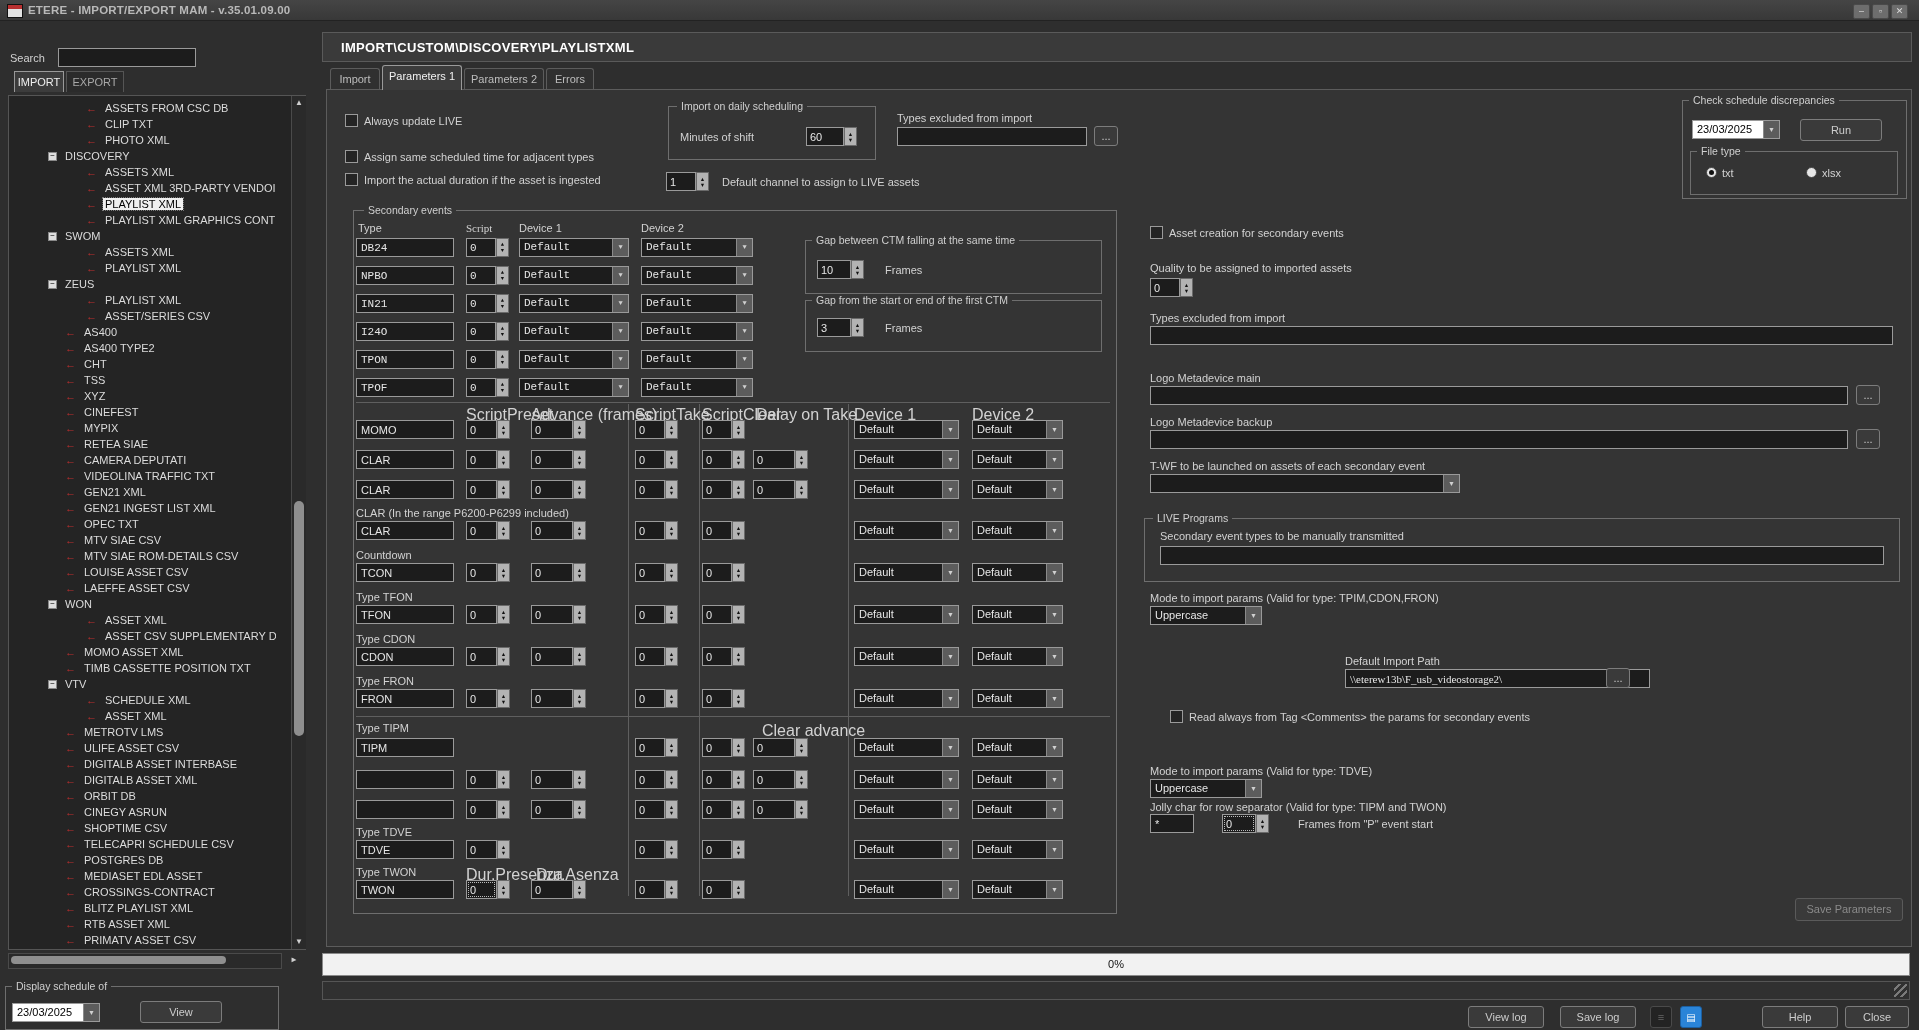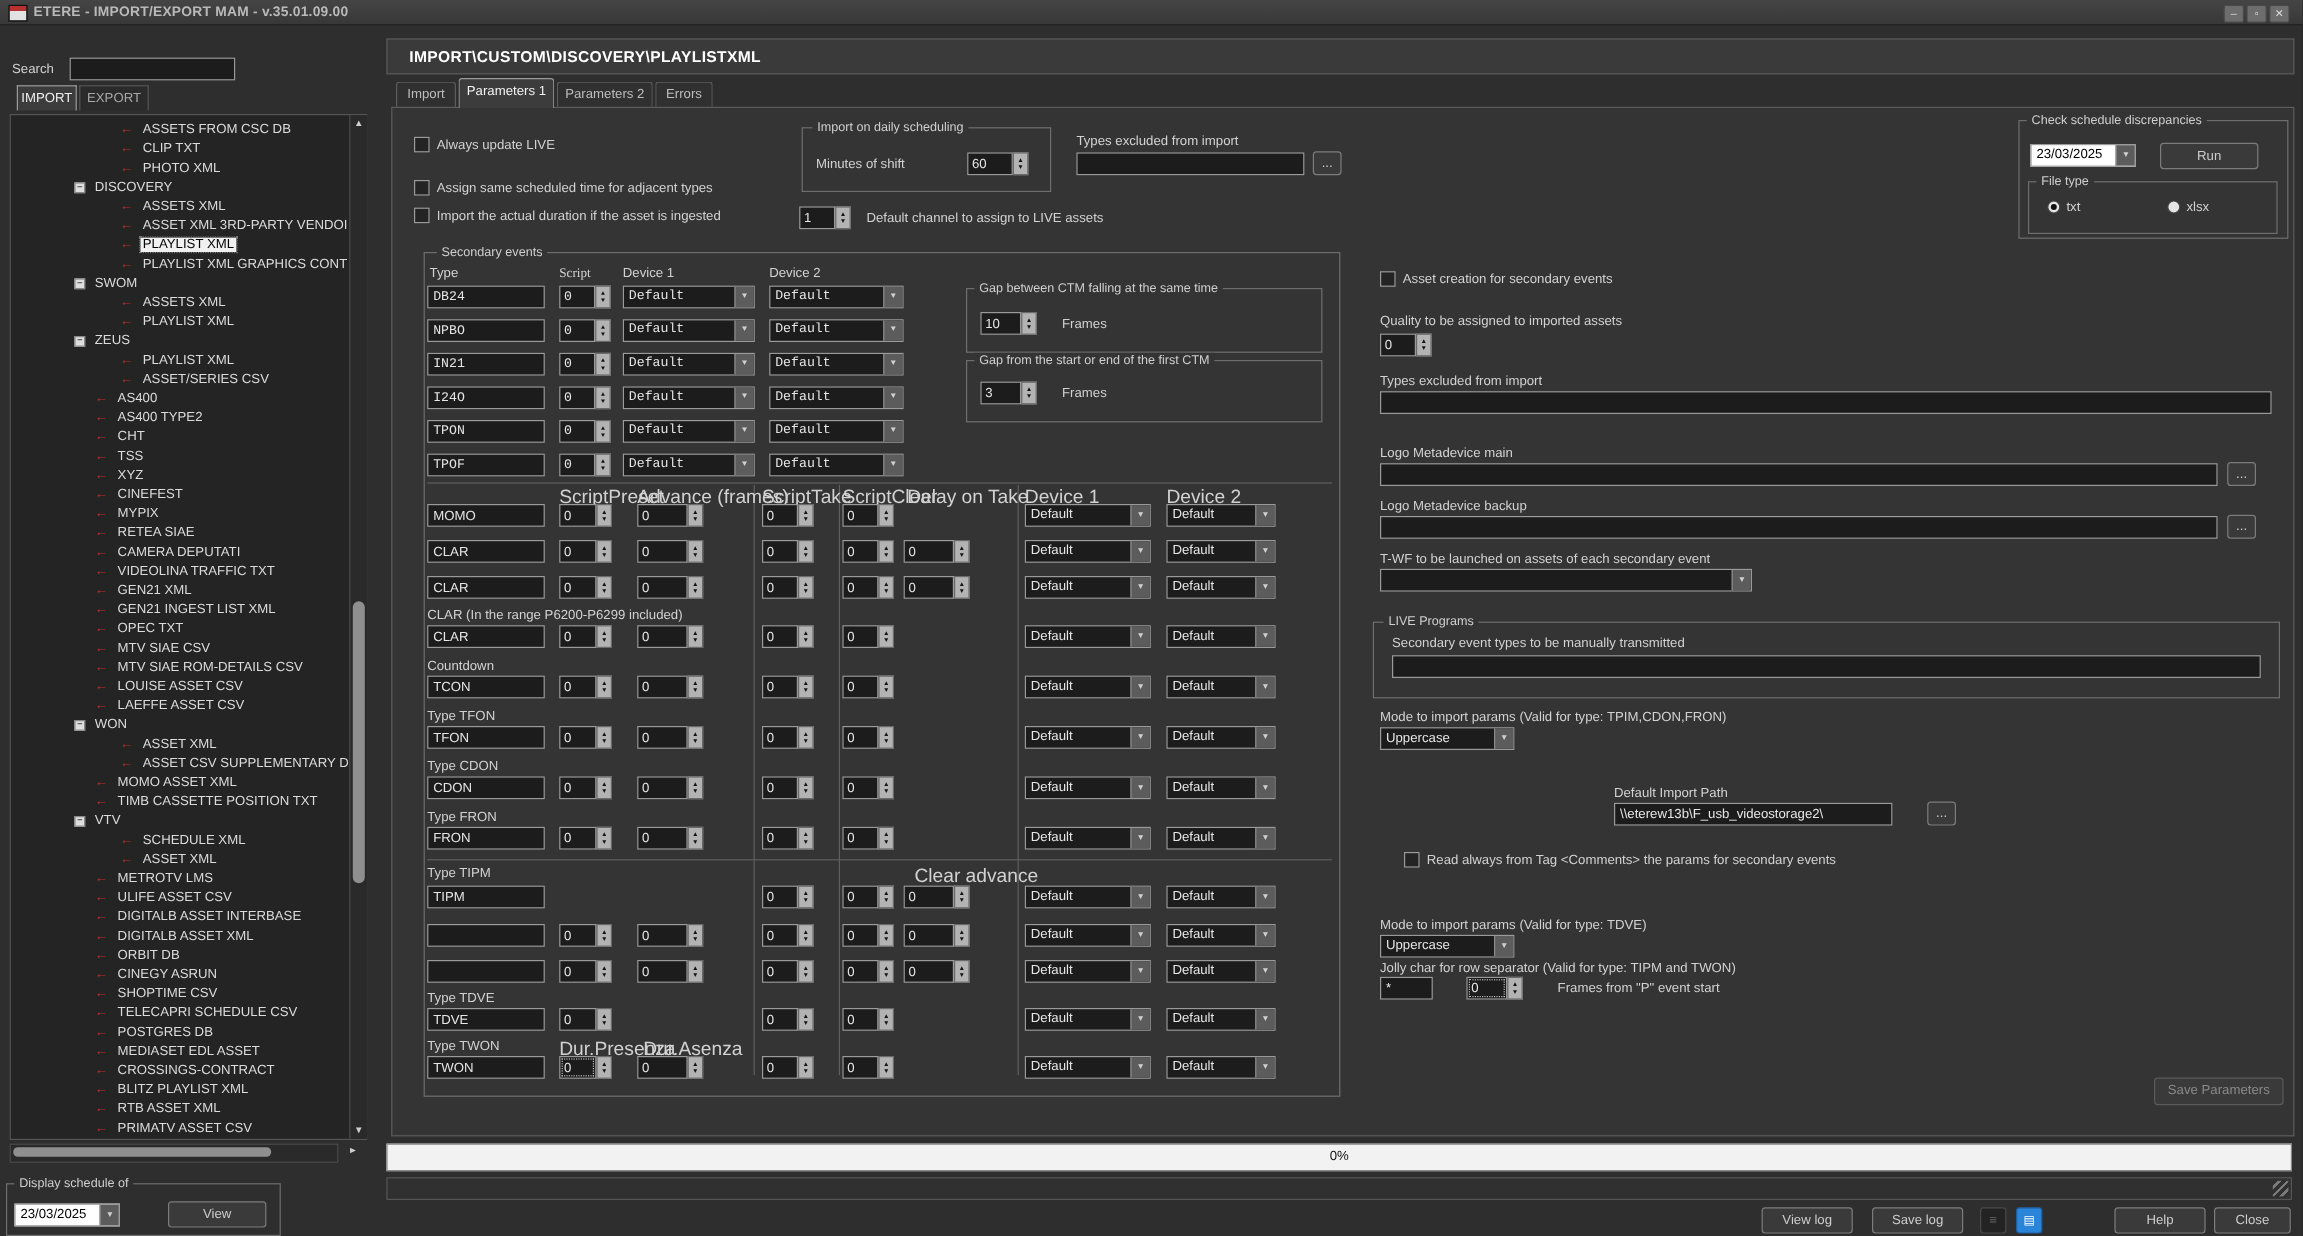--- a/index.html
+++ b/index.html
@@ -44,21 +44,21 @@
   .dv{flex:1;line-height:17px;padding:0 4px;color:#e6e6e6;white-space:nowrap;overflow:hidden;}
   .da{width:15px;background:#5c5c5c;border-left:1px solid #8a8a8a;font-style:normal;text-align:center;}
   .da::before{content:"▼";font-size:7px;color:#d0d0d0;line-height:17px;}
   .dd.white{background:#fff;}
   .dd.white .dv{color:#000;}
   
   .side-tab{position:absolute;height:21px;line-height:20px;text-align:center;border:1px solid #555;border-bottom:none;
             background:#2b2b2b;color:#a8a8a8;box-sizing:border-box;}
   .side-tab.active{background:#3c3c3c;color:#efefef;border-color:#999;}
   .tree-panel{position:absolute;left:8px;top:95px;width:298px;height:855px;background:#242424;border:1px solid #555;box-sizing:border-box;}
-  .tree-list{position:absolute;left:16px;top:100px;width:274px;height:848px;overflow:hidden;}
+  .tree-list{position:absolute;left:2px;top:100px;width:274px;height:848px;overflow:hidden;}
   .tree-item{height:16px;display:flex;align-items:center;white-space:nowrap;color:#dcdcdc;}
   .tree-item.lvl0{padding-left:46px;}
   .tree-item.lvl0:not(.group){padding-left:63px;}
   .tree-item.lvl1{padding-left:84px;}
   .minus{display:none;width:9px;height:9px;background:#dedede;border:1px solid #888;box-sizing:border-box;
          color:#000;font-size:8px;line-height:6px;text-align:center;margin-right:6px;flex:none;}
   .minus::before{content:"−";}
   .tree-item.group .minus{display:inline-block;}
   .arrow{color:#c22f2f;font-weight:bold;margin-right:6px;flex:none;}
   .arrow::before{content:"←";}
@@ -437,21 +437,21 @@
   <div class="sbar-v">
     <span class="sarrow" style="left:0;top:0;width:14px;">▲</span>
     <span class="thumb" style="left:2px;top:405px;width:10px;height:235px;"></span>
     <span class="sarrow" style="left:0;top:839px;width:14px;">▼</span>
   </div>
   <div class="sbar-h">
     <span class="thumb" style="left:2px;top:2px;width:215px;height:8px;"></span>
   </div>
   <span class="sarrow abs" style="left:286px;top:953px;width:16px;height:14px;">▶</span>
 
-  <div class="grp" style="left:5px;top:986px;width:227px;height:42px;background:#2e2e2e;">
+  <div class="grp" style="left:5px;top:986px;width:227px;height:42px;background:#2e2e2e;padding-left:45px;">
     <span class="grp-t on-side" style="left:6px;top:-7px;">Display schedule of</span>
   </div>
   <div class="dd white" style="left:12px;top:1003px;width:88px;">
     <span class="dv">23/03/2025</span>
       <b class="da"></b>
   </div>
   <div class="btn" style="left:140px;top:1001px;width:82px;height:22px;line-height:20px;">View</div>
 
   <div class="main-header">
     <span class="crumb">IMPORT\CUSTOM\DISCOVERY\PLAYLISTXML</span>
@@ -1256,21 +1256,21 @@
   <span class="lbl" style="left:1160px;top:530px;">Secondary event types to be manually transmitted</span>
   <div class="tb" style="left:1160px;top:546px;width:724px;"></div>
 
   <span class="lbl" style="left:1150px;top:592px;">Mode to import params (Valid for type: TPIM,CDON,FRON)</span>
   <div class="dd" style="left:1150px;top:606px;width:112px;">
     <span class="dv">Uppercase</span>
       <b class="da"></b>
   </div>
 
   <span class="lbl" style="left:1345px;top:655px;">Default Import Path</span>
-  <div class="tb" style="left:1345px;top:669px;width:232px;">\\eterew13b\F_usb_videostorage2\</div>
+  <div class="tb" style="left:1345px;top:669px;width:305px;font-family:Liberation Serif, serif;">\\eterew13b\F_usb_videostorage2\</div>
   <div class="btn" style="left:1606px;top:668px;width:24px;height:20px;line-height:18px;">...</div>
 
   <span class="cb" style="left:1170px;top:710px;"></span>
   <span class="lbl" style="left:1189px;top:711px;">Read always from Tag &lt;Comments&gt; the params for secondary events</span>
 
   <span class="lbl" style="left:1150px;top:765px;">Mode to import params (Valid for type: TDVE)</span>
   <div class="dd" style="left:1150px;top:779px;width:112px;">
     <span class="dv">Uppercase</span>
       <b class="da"></b>
   </div>

